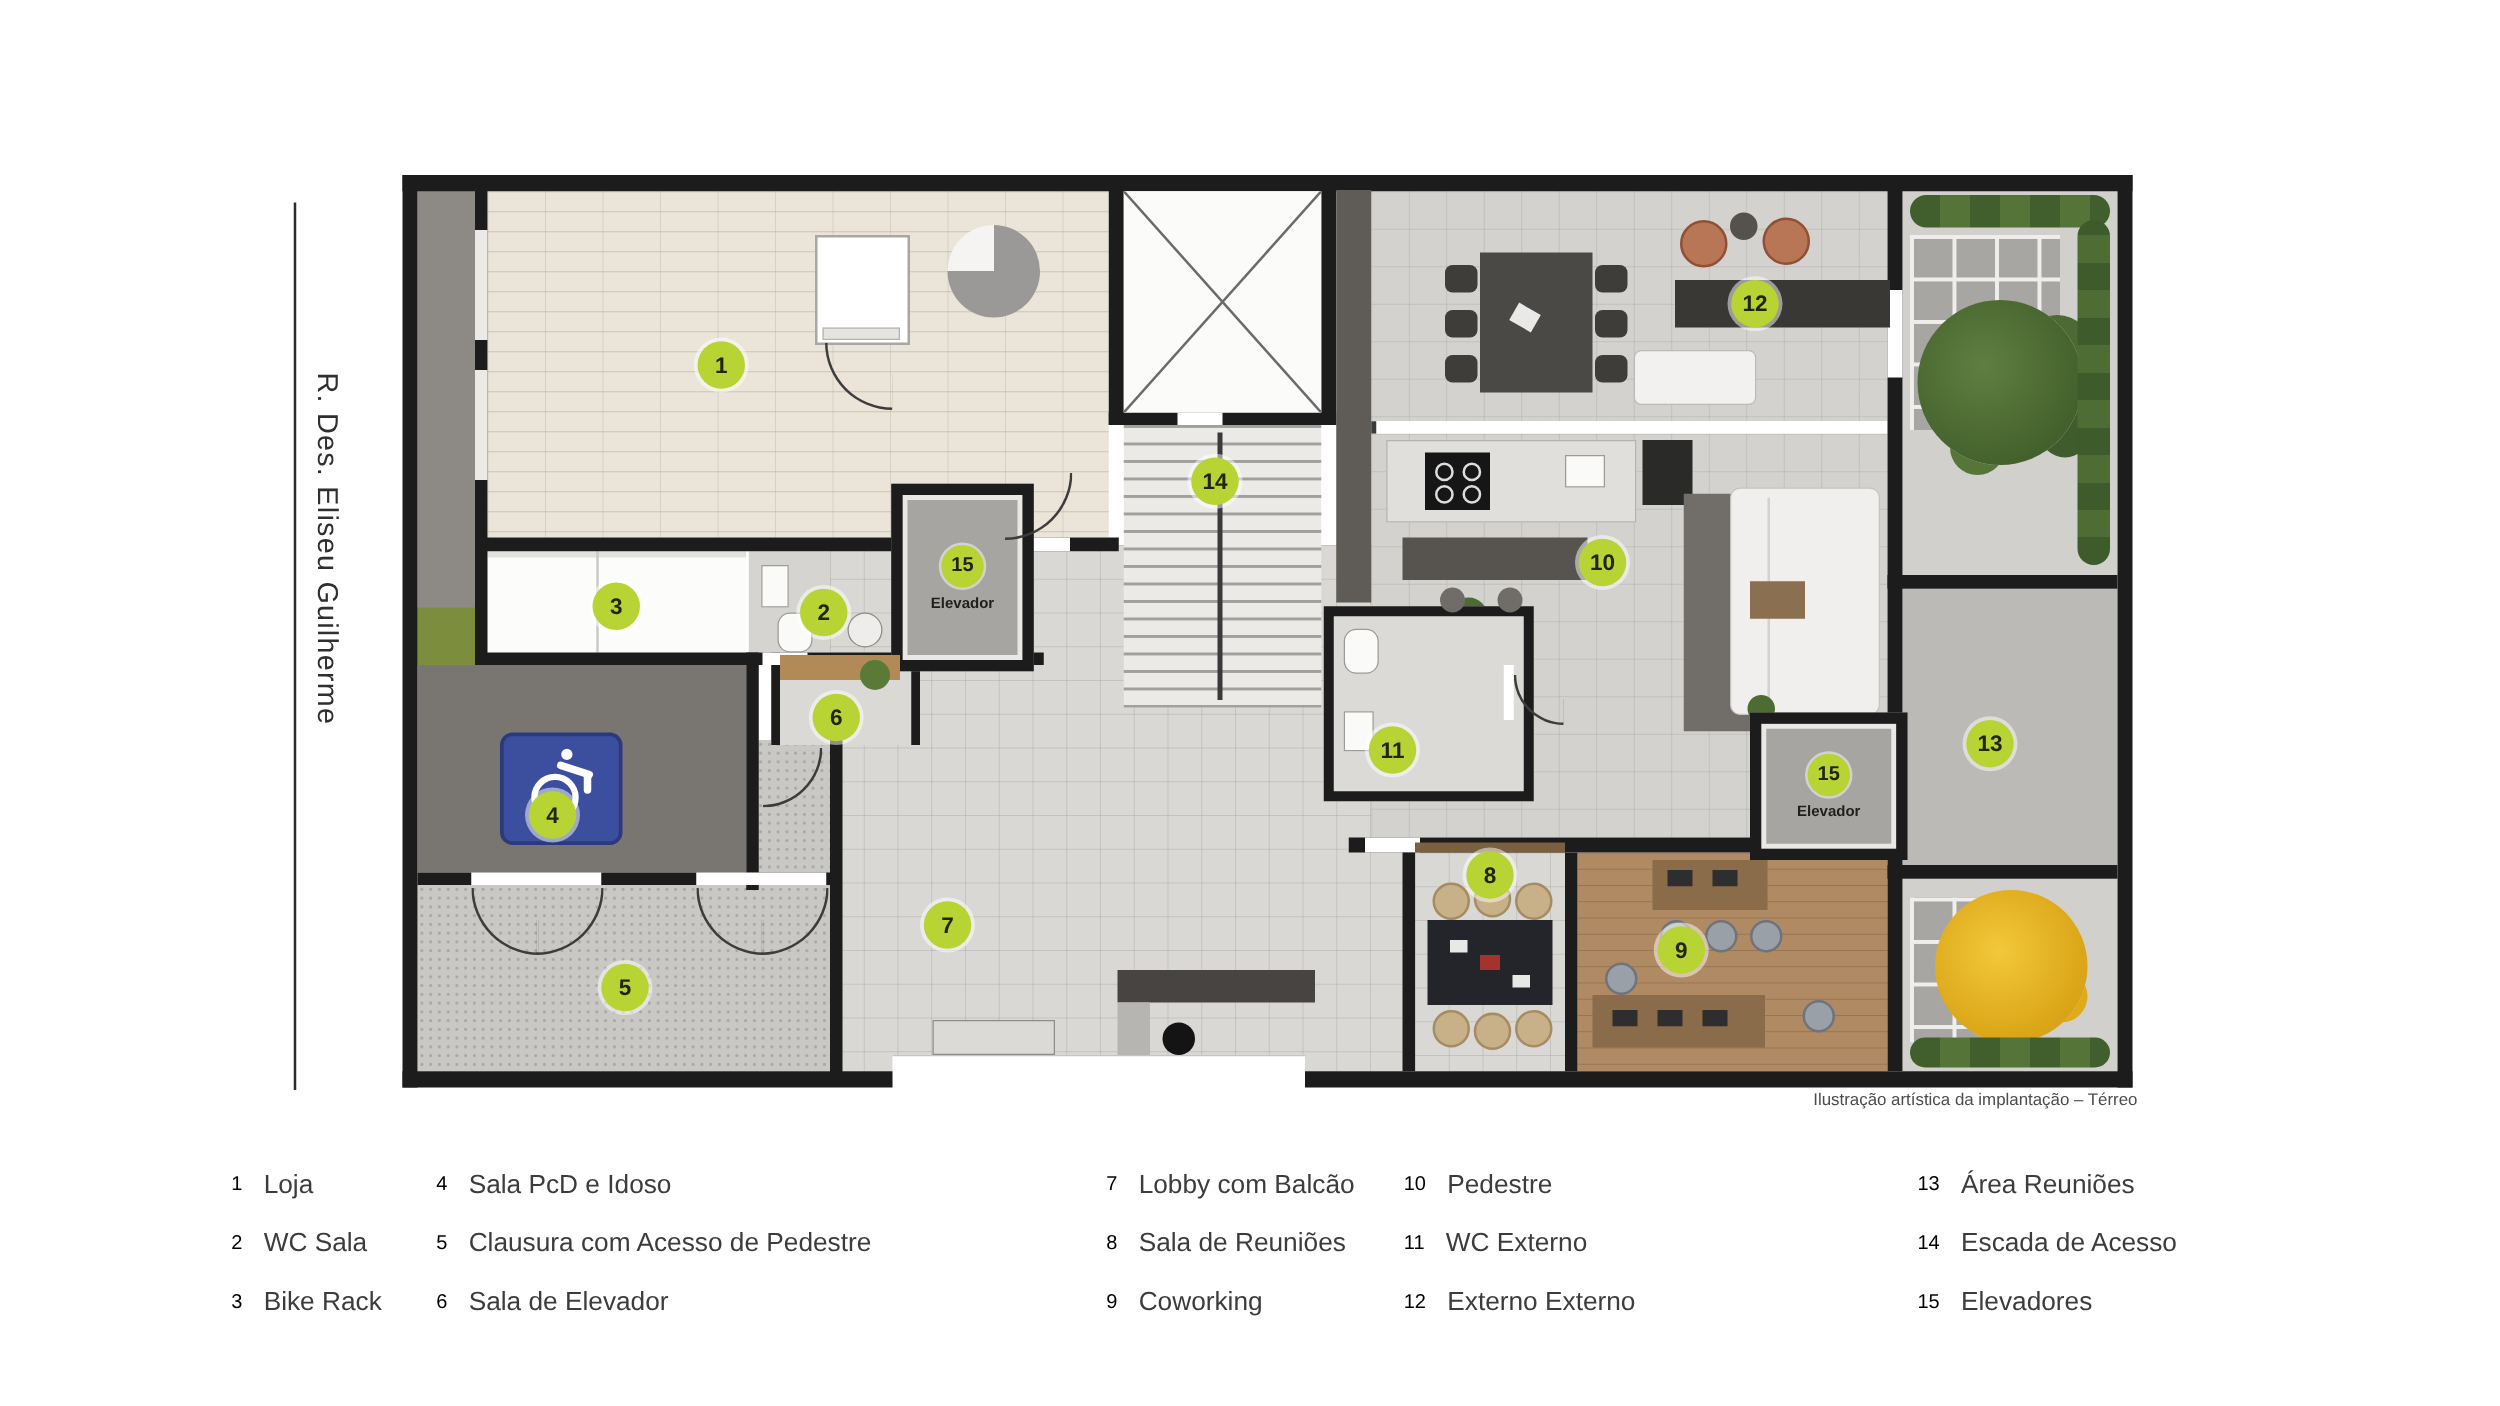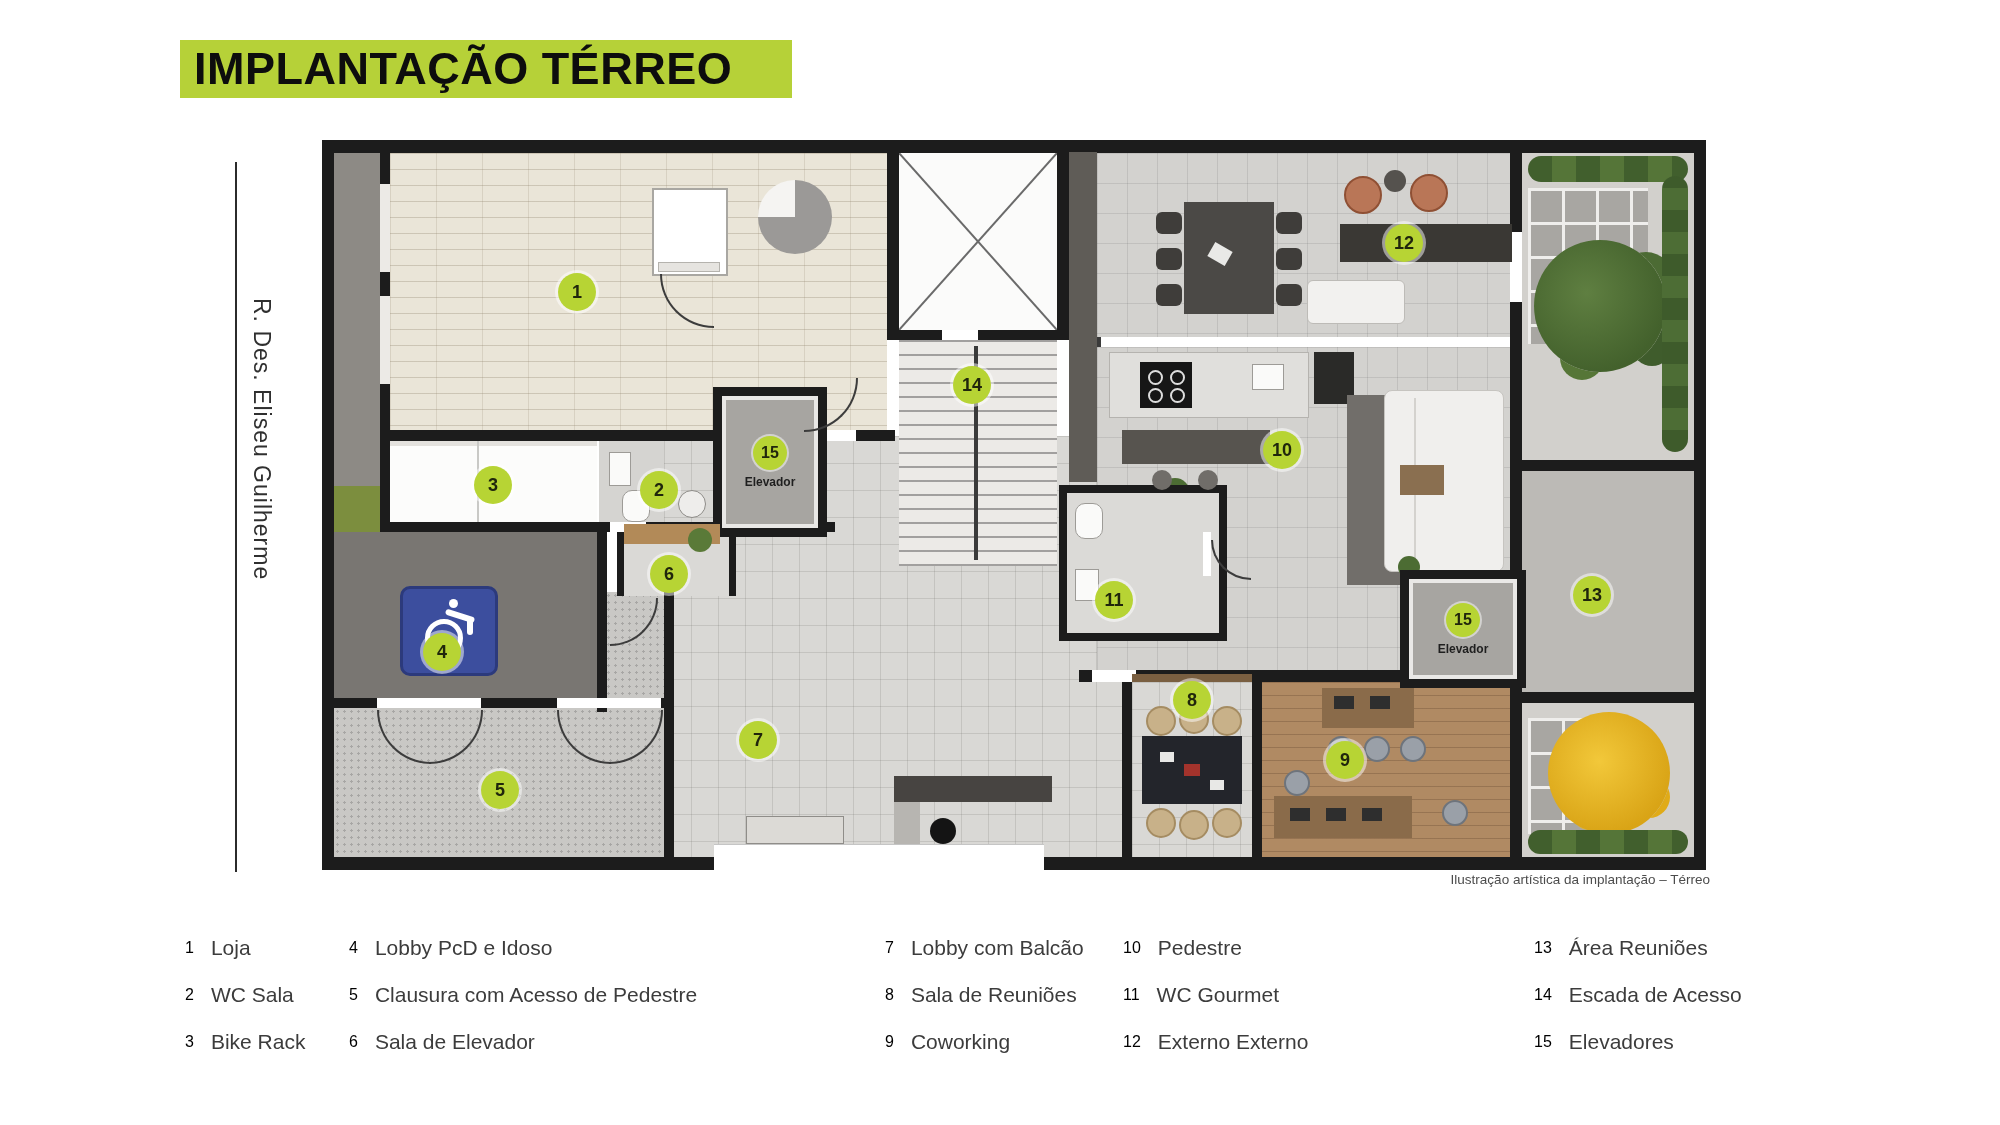--- a/index.html
+++ b/index.html
@@ -35,23 +35,20 @@
   #street-line{position:absolute;left:235px;top:162px;width:2px;height:710px;background:#2b2b2b;}
   #street-label{position:absolute;left:248px;top:298px;writing-mode:vertical-rl;font-size:23px;color:#2f2f2f;letter-spacing:1px;}
   #caption{position:absolute;left:1410px;top:872px;width:300px;text-align:right;font-size:13.5px;color:#4c4c4c;}
   #plan{position:absolute;left:322px;top:140px;width:1384px;height:730px;background:#fff;}
 </style>
 </head>
 <body>
 
 <div id="page">
 
-  <div id="title-bar">
-    <div id="title-text">IMPLANTAÇÃO TÉRREO</div>
-  </div>
 
   <div id="street-line"></div>
   <div id="street-label">R. Des. Eliseu Guilherme</div>
 
   <div id="plan">
 
     <div class="abs" style="left:12px;top:12px;width:46px;height:380px;background:#8d8a85;"></div>
     <div class="abs" style="left:12px;top:346px;width:46px;height:46px;background:#7c8e3e;"></div>
     <div class="abs brick" style="left:68px;top:13px;width:497px;height:277px;"></div>
     <div class="abs" style="left:68px;top:301px;width:207px;height:81px;background:#fcfcfb;border-top:5px solid #e3e1dd;"></div>
@@ -254,21 +251,21 @@
       <div class="lg-label">WC Sala</div>
     </div>
     <div class="lg-item">
       <div class="lc">3</div>
       <div class="lg-label">Bike Rack</div>
     </div>
   </div>
   <div class="lg-col" style="left:349px;top:936px;">
     <div class="lg-item">
       <div class="lc">4</div>
-      <div class="lg-label">Lobby PcD e Idoso</div>
+      <div class="lg-label">Sala PcD e Idoso</div>
     </div>
     <div class="lg-item">
       <div class="lc">5</div>
       <div class="lg-label">Clausura com Acesso de Pedestre</div>
     </div>
     <div class="lg-item">
       <div class="lc">6</div>
       <div class="lg-label">Sala de Elevador</div>
     </div>
   </div>
@@ -286,21 +283,21 @@
       <div class="lg-label">Coworking</div>
     </div>
   </div>
   <div class="lg-col" style="left:1123px;top:936px;">
     <div class="lg-item">
       <div class="lc">10</div>
       <div class="lg-label">Pedestre</div>
     </div>
     <div class="lg-item">
       <div class="lc">11</div>
-      <div class="lg-label">WC Gourmet</div>
+      <div class="lg-label">WC Externo</div>
     </div>
     <div class="lg-item">
       <div class="lc">12</div>
       <div class="lg-label">Externo Externo</div>
     </div>
   </div>
   <div class="lg-col" style="left:1534px;top:936px;">
     <div class="lg-item">
       <div class="lc">13</div>
       <div class="lg-label">Área Reuniões</div>

